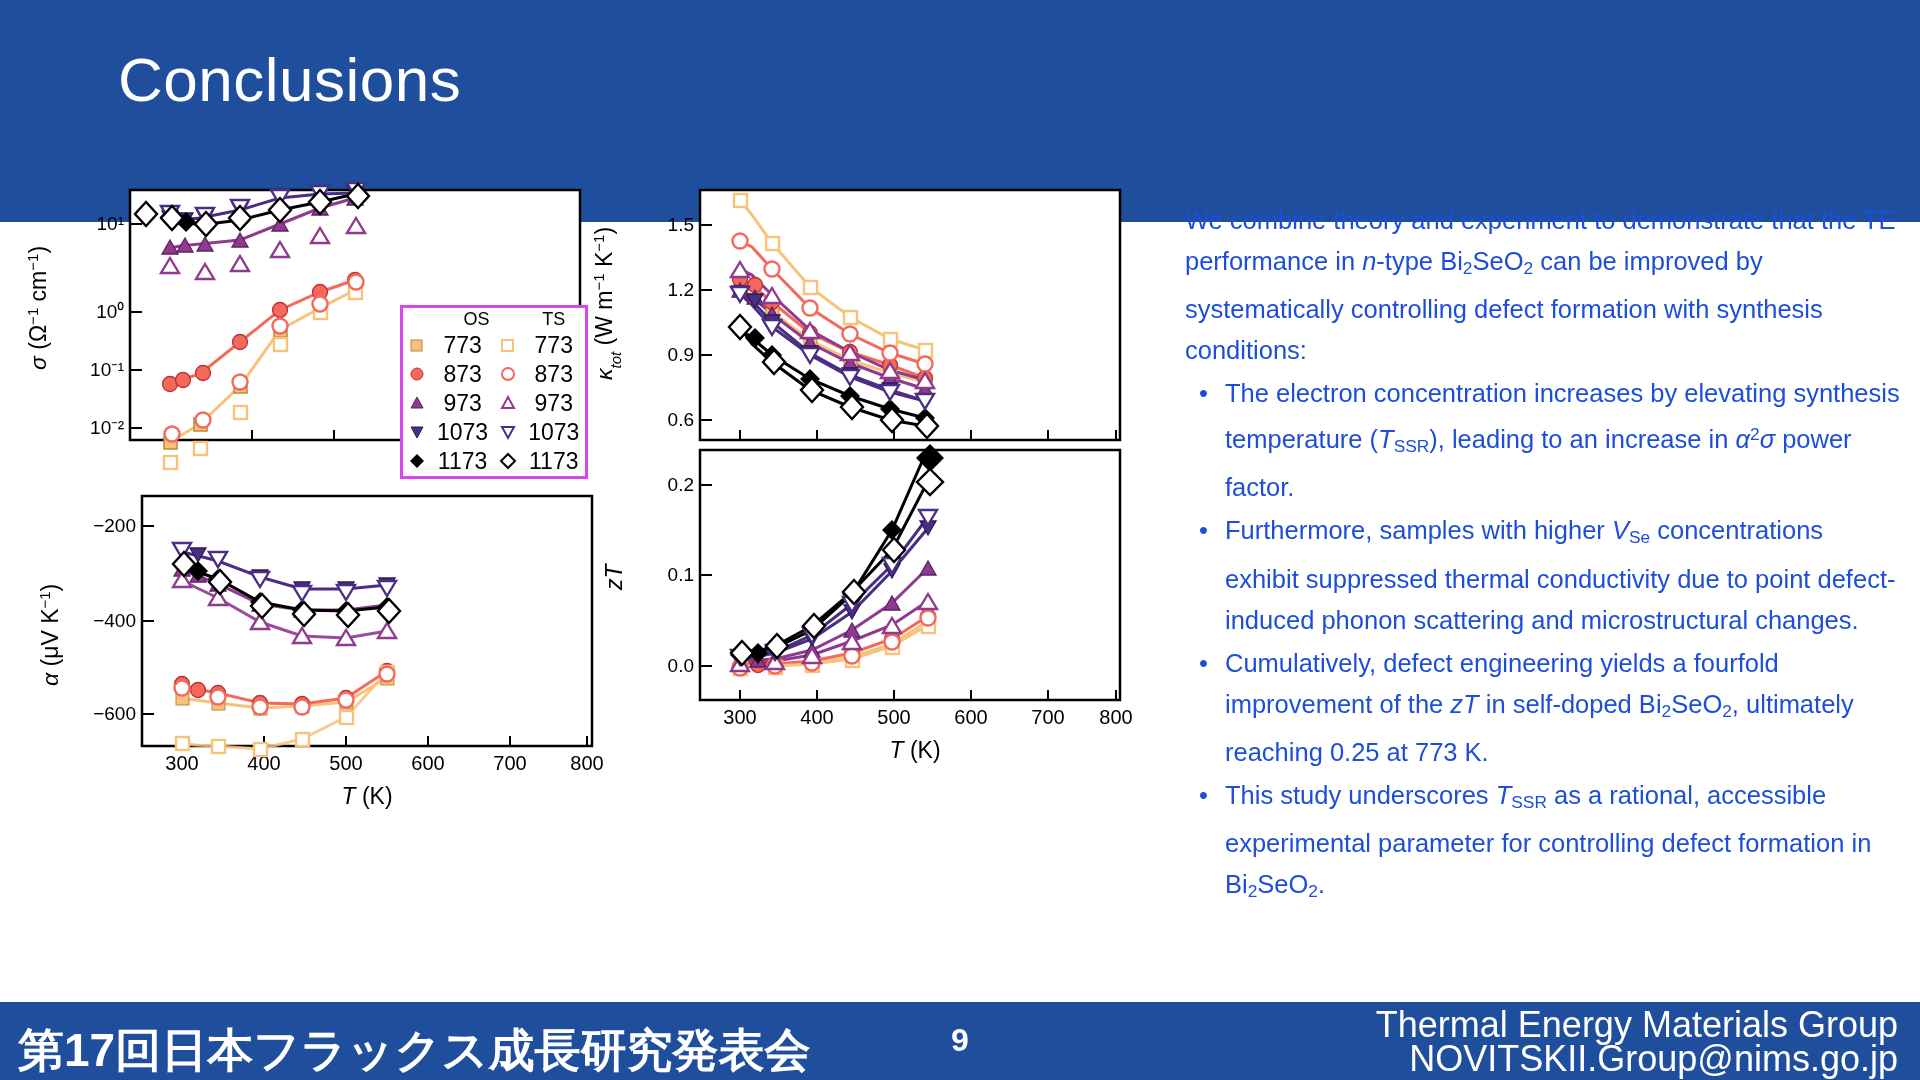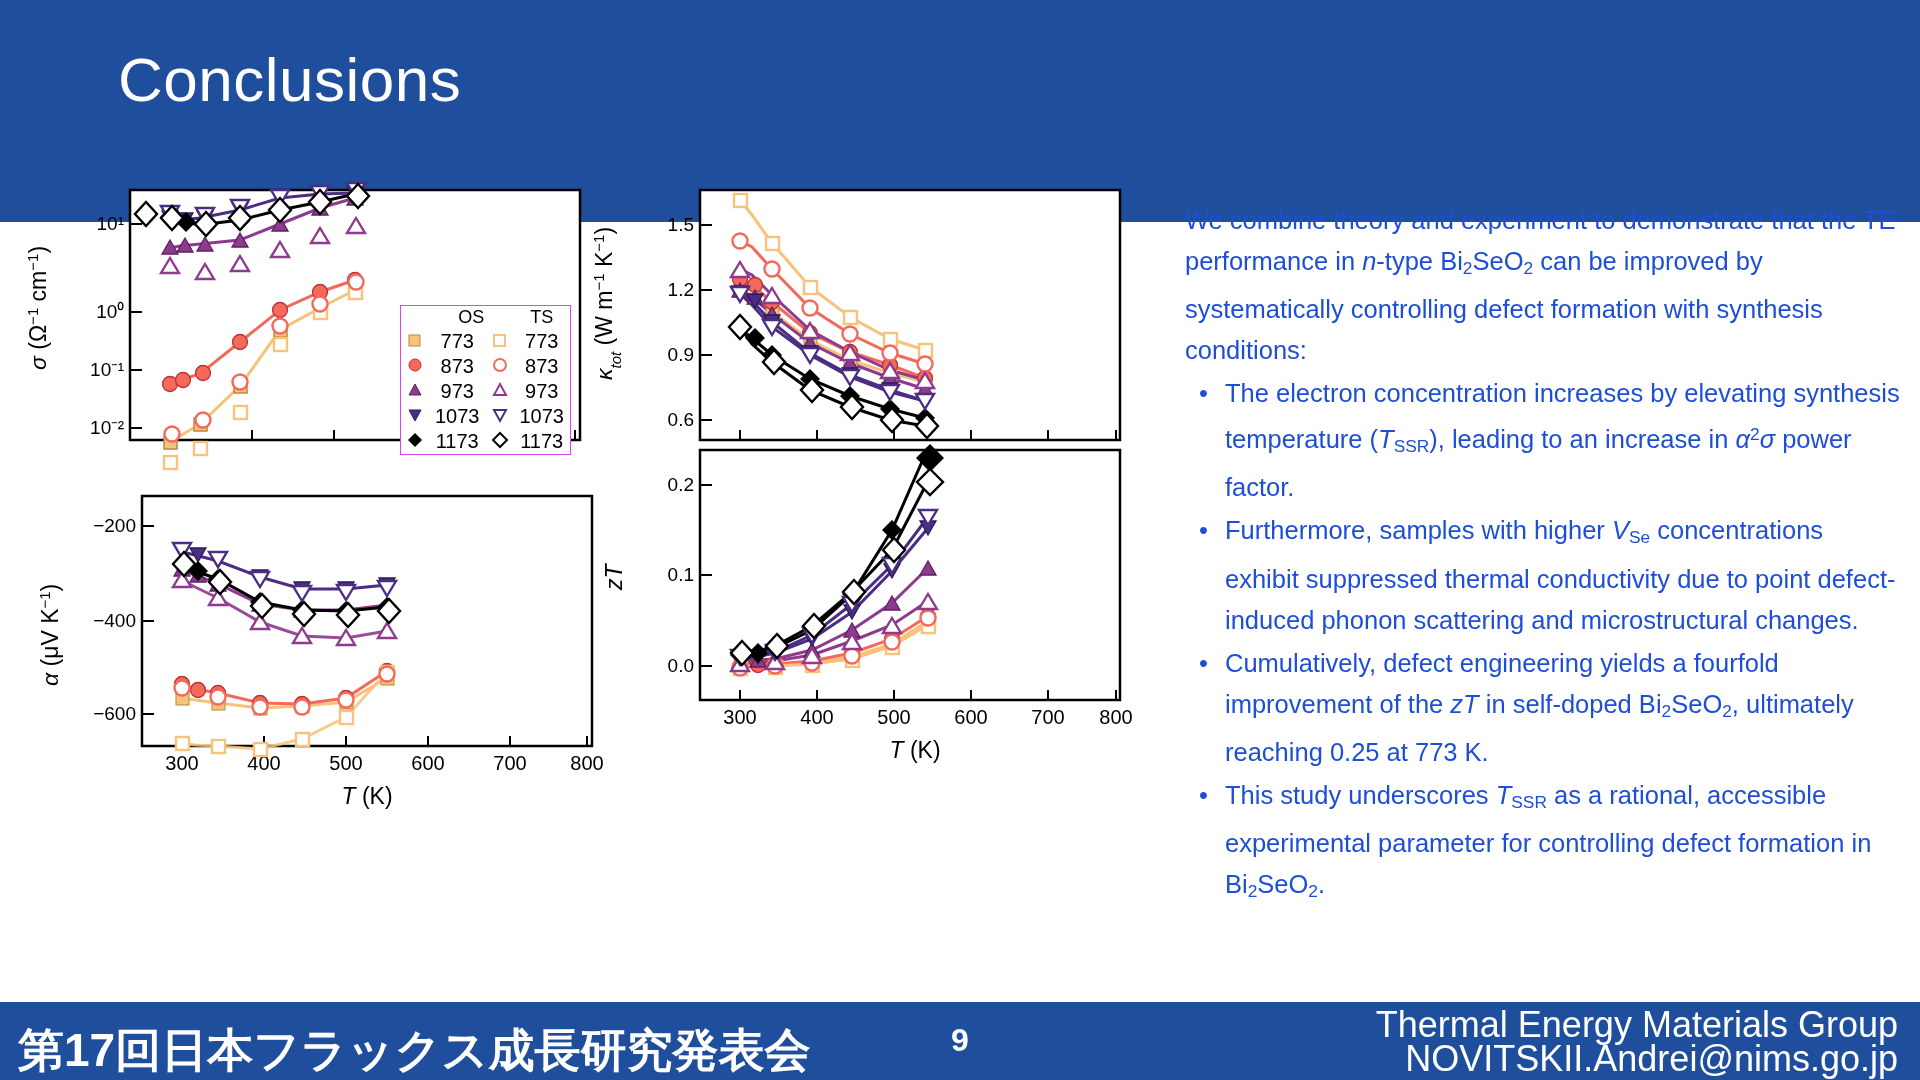--- a/index.html
+++ b/index.html
@@ -26,23 +26,23 @@
   .bullets li .dot{position:absolute;left:14px;top:0px;}
   sub{font-size:0.68em;vertical-align:-0.25em;}
   sup{font-size:0.68em;vertical-align:0.45em;}
   .it{font-style:italic;}
 
   
   .figures{position:absolute;left:0;top:180px;width:1180px;height:810px;}
   .plot{position:absolute;}
 
   
-  .legend{position:absolute;border:1px solid #d946ef;background:#fff;font-size:18px;}
+  .legend{position:absolute;border:3px solid #d946ef;background:#fff;font-size:18px;}
   .legend table{border-collapse:collapse;}
-  .legend td{padding:1px 6px;font-size:20px;text-align:center;color:#000;}
+  .legend td{padding:1px 6px;font-size:23px;text-align:center;color:#000;}
   .legend th{font-size:18px;font-weight:normal;padding:1px 6px;}
   svg{overflow:visible;}
 </style>
 </head>
 <body>
 
 <div class="slide">
 
   <div class="header">
     <div class="header-title">Conclusions</div>
@@ -603,17 +603,17 @@
       <li><span class="dot">•</span>Cumulatively, defect engineering yields a fourfold improvement of the <span class="it">zT</span> in self-doped Bi<sub>2</sub>SeO<sub>2</sub>, ultimately reaching 0.25 at 773 K.</li>
       <li><span class="dot">•</span>This study underscores <span class="it">T</span><sub>SSR</sub> as a rational, accessible experimental parameter for controlling defect formation in Bi<sub>2</sub>SeO<sub>2</sub>.</li>
     </ul>
   </div>
 
   <div class="footer">
     <div class="footer-left">第17回日本フラックス成長研究発表会</div>
     <div class="footer-page">9</div>
     <div class="footer-right">
       <div>Thermal Energy Materials Group</div>
-      <div>NOVITSKII.Andrei@nims.go.jp</div>
+      <div>NOVITSKII.Group@nims.go.jp</div>
     </div>
   </div>
 
 </div>
 
 </body></html>

